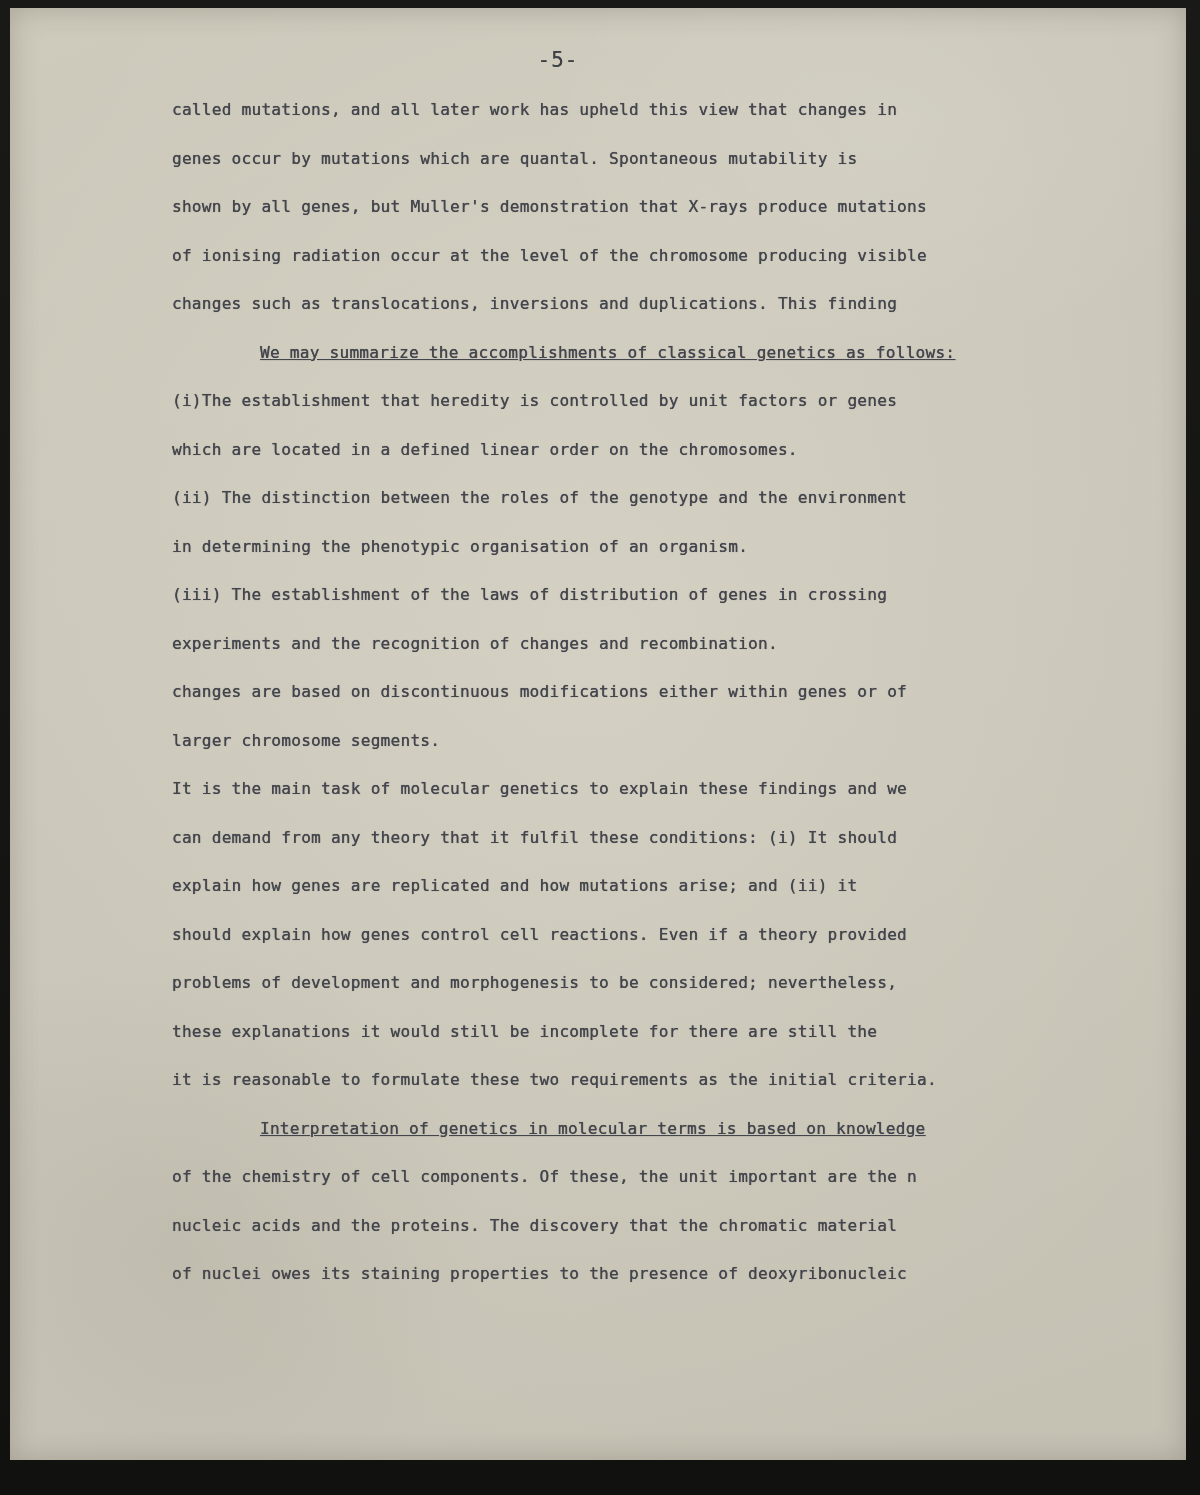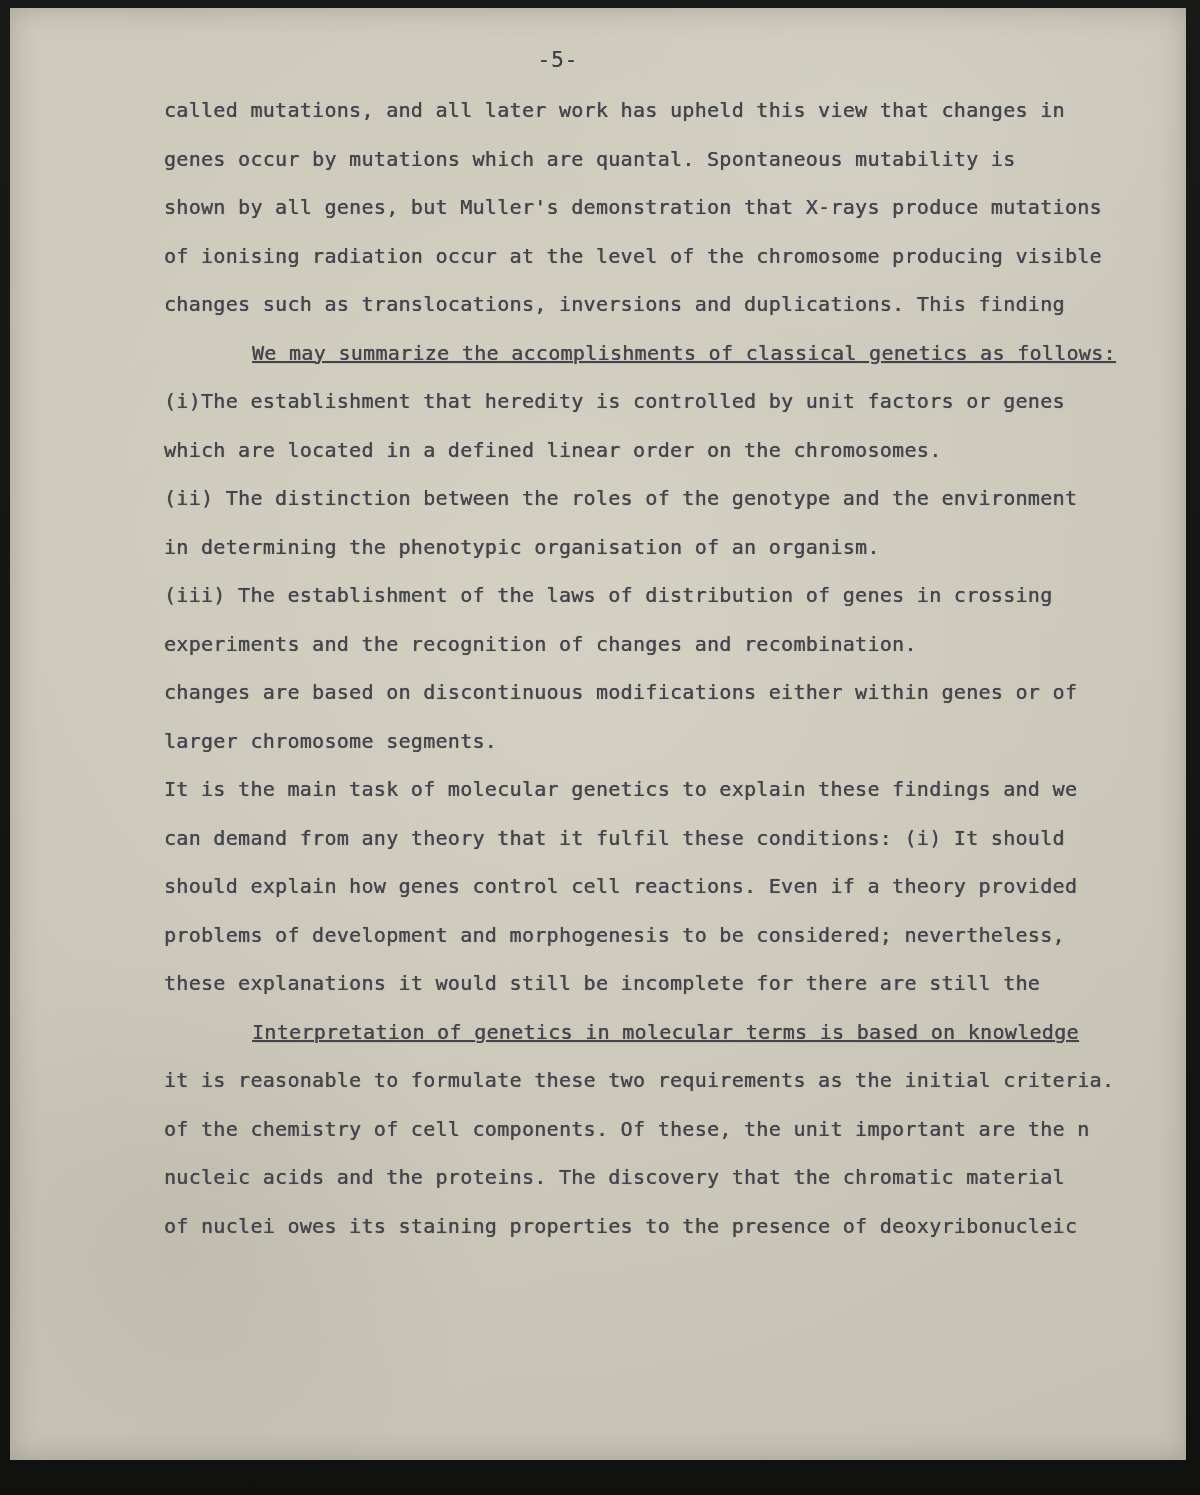--- a/index.html
+++ b/index.html
@@ -37,24 +37,24 @@
     text-align: center;
     padding-top: 40px;
     padding-right: 80px;
     font-size: 21px;
     letter-spacing: 1px;
     color: #3e4046;
     text-shadow: 0 0 0.6px rgba(60,62,70,0.85);
   }
   .body-text {
     position: absolute;
-    left: 154px;
+    left: 162px;
     top: 78px;
     width: 970px;
-    font-size: 20px;
+    font-size: 16px;
     line-height: 48.5px;
     letter-spacing: 0.3px;
     color: #43454c;
     text-shadow: 0 0 0.7px rgba(62,64,72,0.8), 0.4px 0.3px 0.5px rgba(62,64,72,0.35);
     white-space: nowrap;
   }
   .line {
     height: 48.5px;
   }
   .line.indent {
@@ -78,23 +78,24 @@
         <div class="line">(i)The establishment that heredity is controlled by unit factors or genes</div>
         <div class="line">which are located in a defined linear order on the chromosomes.</div>
         <div class="line">(ii) The distinction between the roles of the genotype and the environment</div>
         <div class="line">in determining the phenotypic organisation of an organism.</div>
         <div class="line">(iii) The establishment of the laws of distribution of genes in crossing</div>
         <div class="line">experiments and the recognition of changes and recombination.</div>
         <div class="line">changes are based on discontinuous modifications either within genes or of</div>
         <div class="line">larger chromosome segments.</div>
         <div class="line">It is the main task of molecular genetics to explain these findings and we</div>
         <div class="line">can demand from any theory that it fulfil these conditions: (i) It should</div>
+        <div class="line">explain how genes are replicated and how mutations arise; and (ii) it</div>
         <div class="line">should explain how genes control cell reactions.  Even if a theory provided</div>
         <div class="line">problems of development and morphogenesis to be considered; nevertheless,</div>
         <div class="line">these explanations it would still be incomplete for there are still the</div>
+        <div class="line">it is reasonable to formulate these two requirements as the initial criteria.</div>
         <div class="line indent">Interpretation of genetics in molecular terms is based on knowledge</div>
-        <div class="line">it is reasonable to formulate these two requirements as the initial criteria.</div>
         <div class="line">of the chemistry of cell components.  Of these, the unit important are the n</div>
         <div class="line">nucleic acids and the proteins.  The discovery that the chromatic material</div>
         <div class="line">of nuclei owes its staining properties to the presence of deoxyribonucleic</div>
       </div>
   </div>
 </div>
 
 </body></html>

